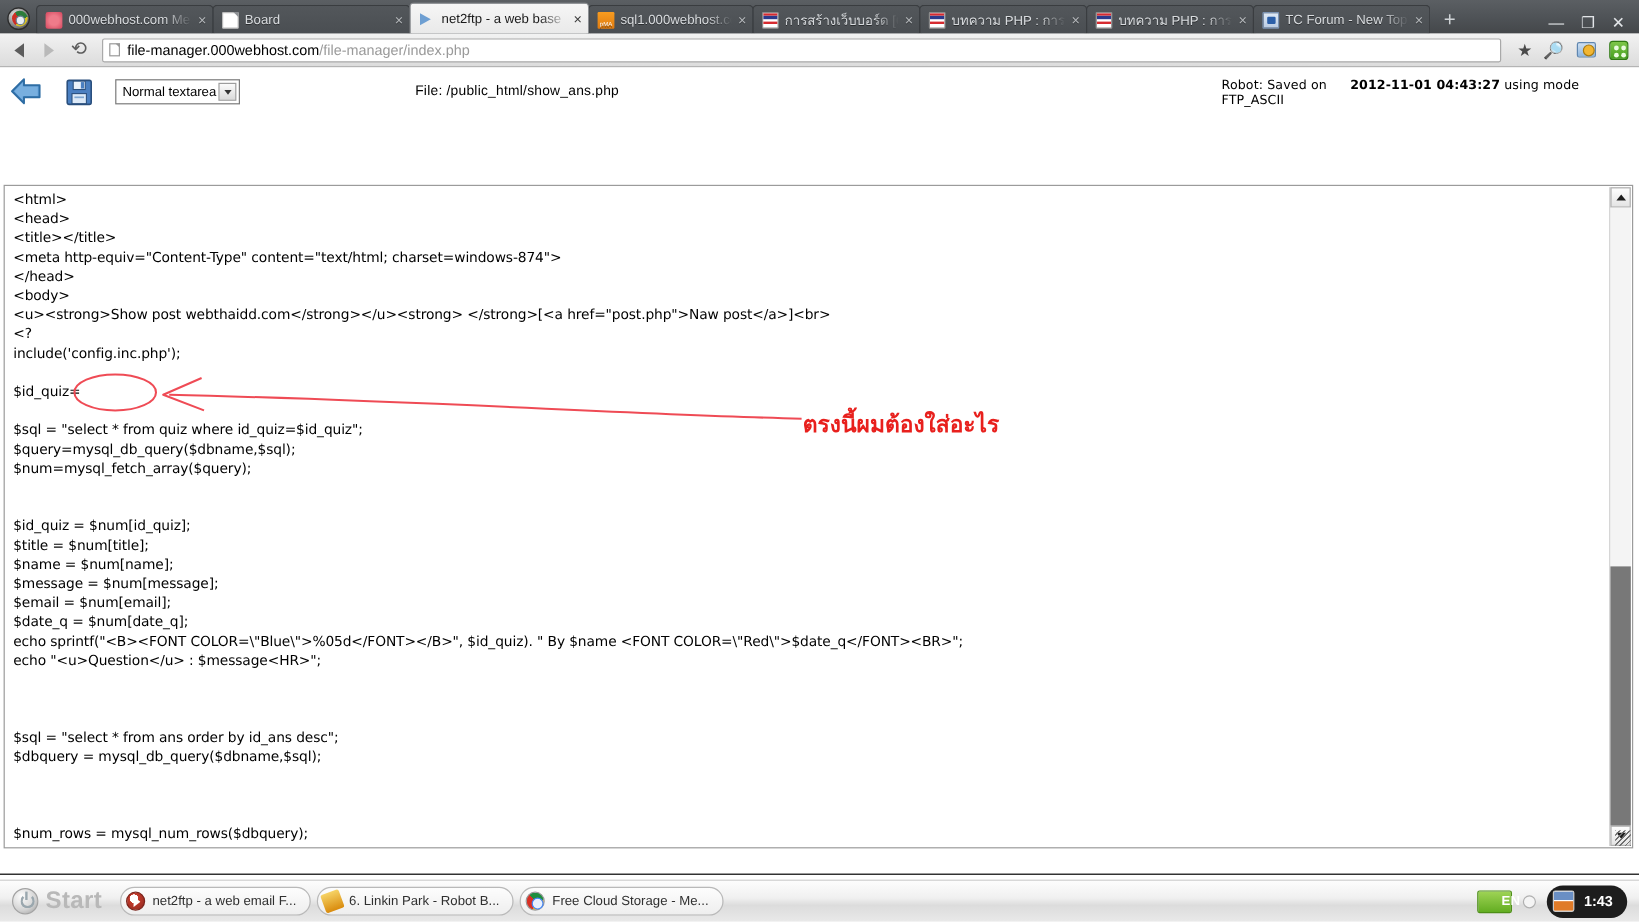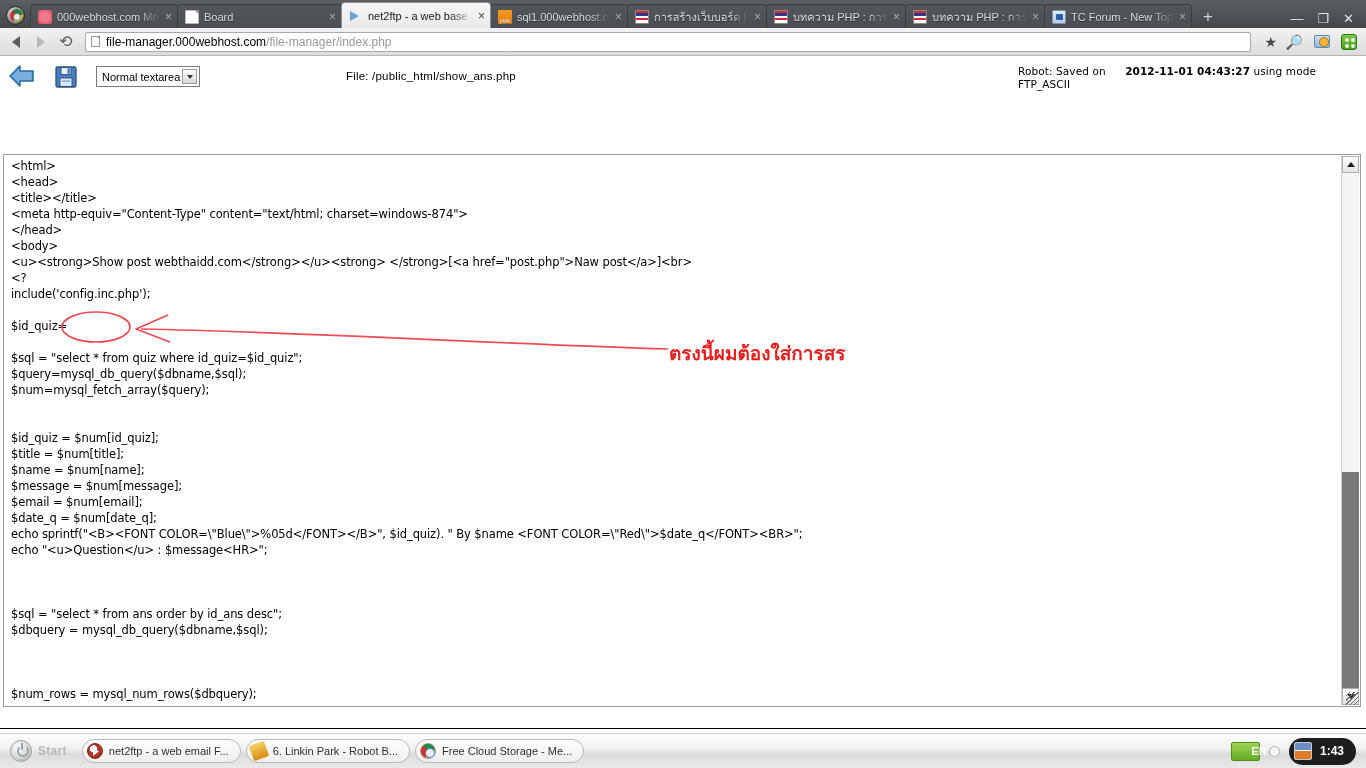--- a/index.html
+++ b/index.html
@@ -195,21 +195,21 @@
   .startorb {
     width:22px; height:22px; border-radius:50%;
     background:radial-gradient(circle at 35% 30%,#fdfdfd,#d3d3d3 60%,#9b9b9b);
     border:1px solid #a2a2a2; position:relative;
   }
   .startorb:after{
     content:""; position:absolute; left:6px; top:4px; width:8px; height:8px;
     border:2px solid #9aa7ae; border-radius:50%; border-top-color:transparent;
   }
   .startorb:before{content:"";position:absolute;left:9.5px;top:2px;width:2px;height:7px;background:#9aa7ae;z-index:2;}
-  .startlabel { font-size:12px; color:#b8b8b8; font-weight:bold; letter-spacing:.3px; }
+  .startlabel { font-size:20px; color:#b8b8b8; font-weight:bold; letter-spacing:.3px; }
   .tbitem {
     display:flex; align-items:center; gap:6px; height:24px; padding:0 11px 0 4px;
     margin-left:5px; border:1px solid #b9b9b9; border-radius:12px;
     background:linear-gradient(#fdfdfd,#eeeeee);
     font-size:11px; color:#303030; max-width:185px; cursor:pointer;
   }
   .tbicon { width:16px; height:16px; flex:0 0 16px; position:relative; }
   .ic-net2ftp { border-radius:50%; background:radial-gradient(circle at 40% 35%,#fff 0 28%,#c0392b 30%,#8e2a20 100%); border:1px solid #7b241c; }
   .ic-net2ftp:after{content:"";position:absolute;left:5px;top:3px;width:6px;height:9px;background:#fff;clip-path:polygon(0 0,100% 50%,0 100%);}
   .ic-winamp { background:linear-gradient(#f6d365,#d98b0d); border-radius:2px; transform:rotate(-20deg); }
@@ -412,21 +412,21 @@
       </div>
       <div class="resize-grip"></div>
     </div>
 
     <div class="annot">
       <svg width="1366" height="671" style="position:absolute;left:0;top:0;">
         <ellipse cx="96" cy="270" rx="34" ry="15" fill="none" stroke="#ef4b55" stroke-width="1.7"></ellipse>
         <path d="M141 272 C 330 276, 520 288, 668 292" fill="none" stroke="#ef4b55" stroke-width="1.7"></path>
         <path d="M168 258 L136 272 L170 285" fill="none" stroke="#ef4b55" stroke-width="1.7" stroke-linejoin="round"></path>
       </svg>
-      <div class="thai-note">ตรงนี้ผมต้องใส่การสร</div>
+      <div class="thai-note">ตรงนี้ผมต้องใส่อะไร</div>
     </div>
 
   </div>
 </div>
 
 <div class="desktopgap"></div>
 
 <div class="taskbar">
   <div class="startbtn">
     <span class="startorb"></span>

